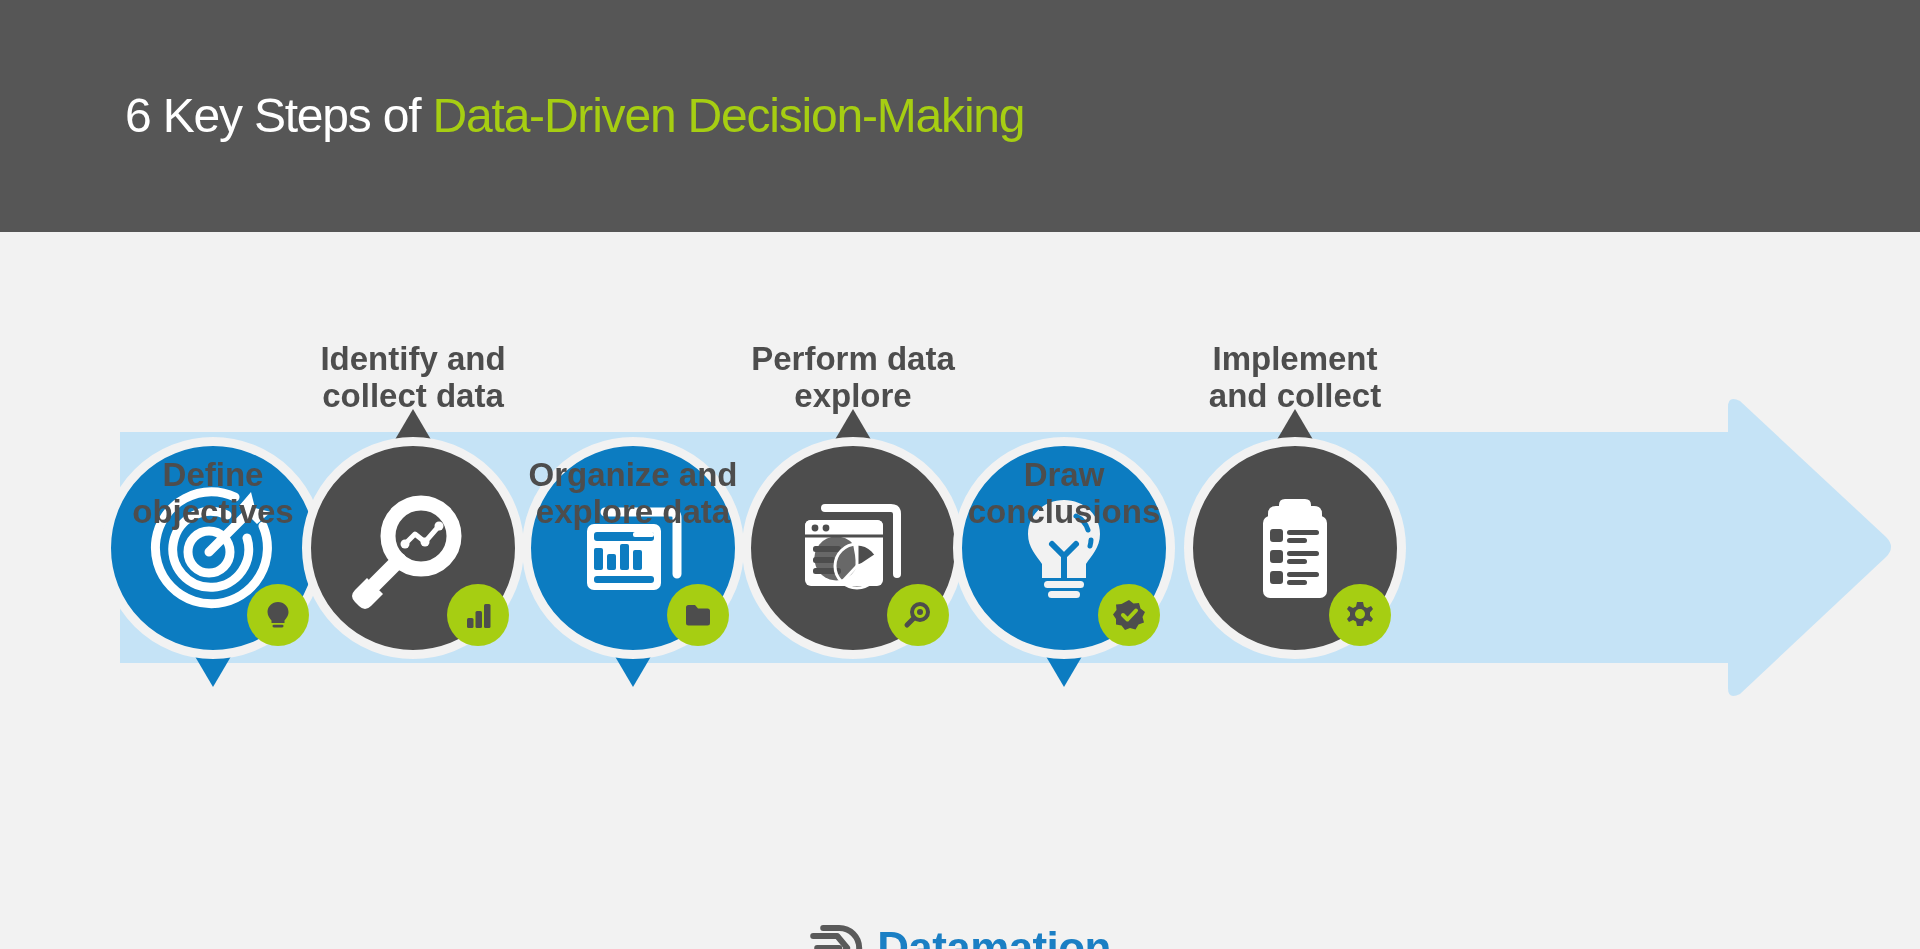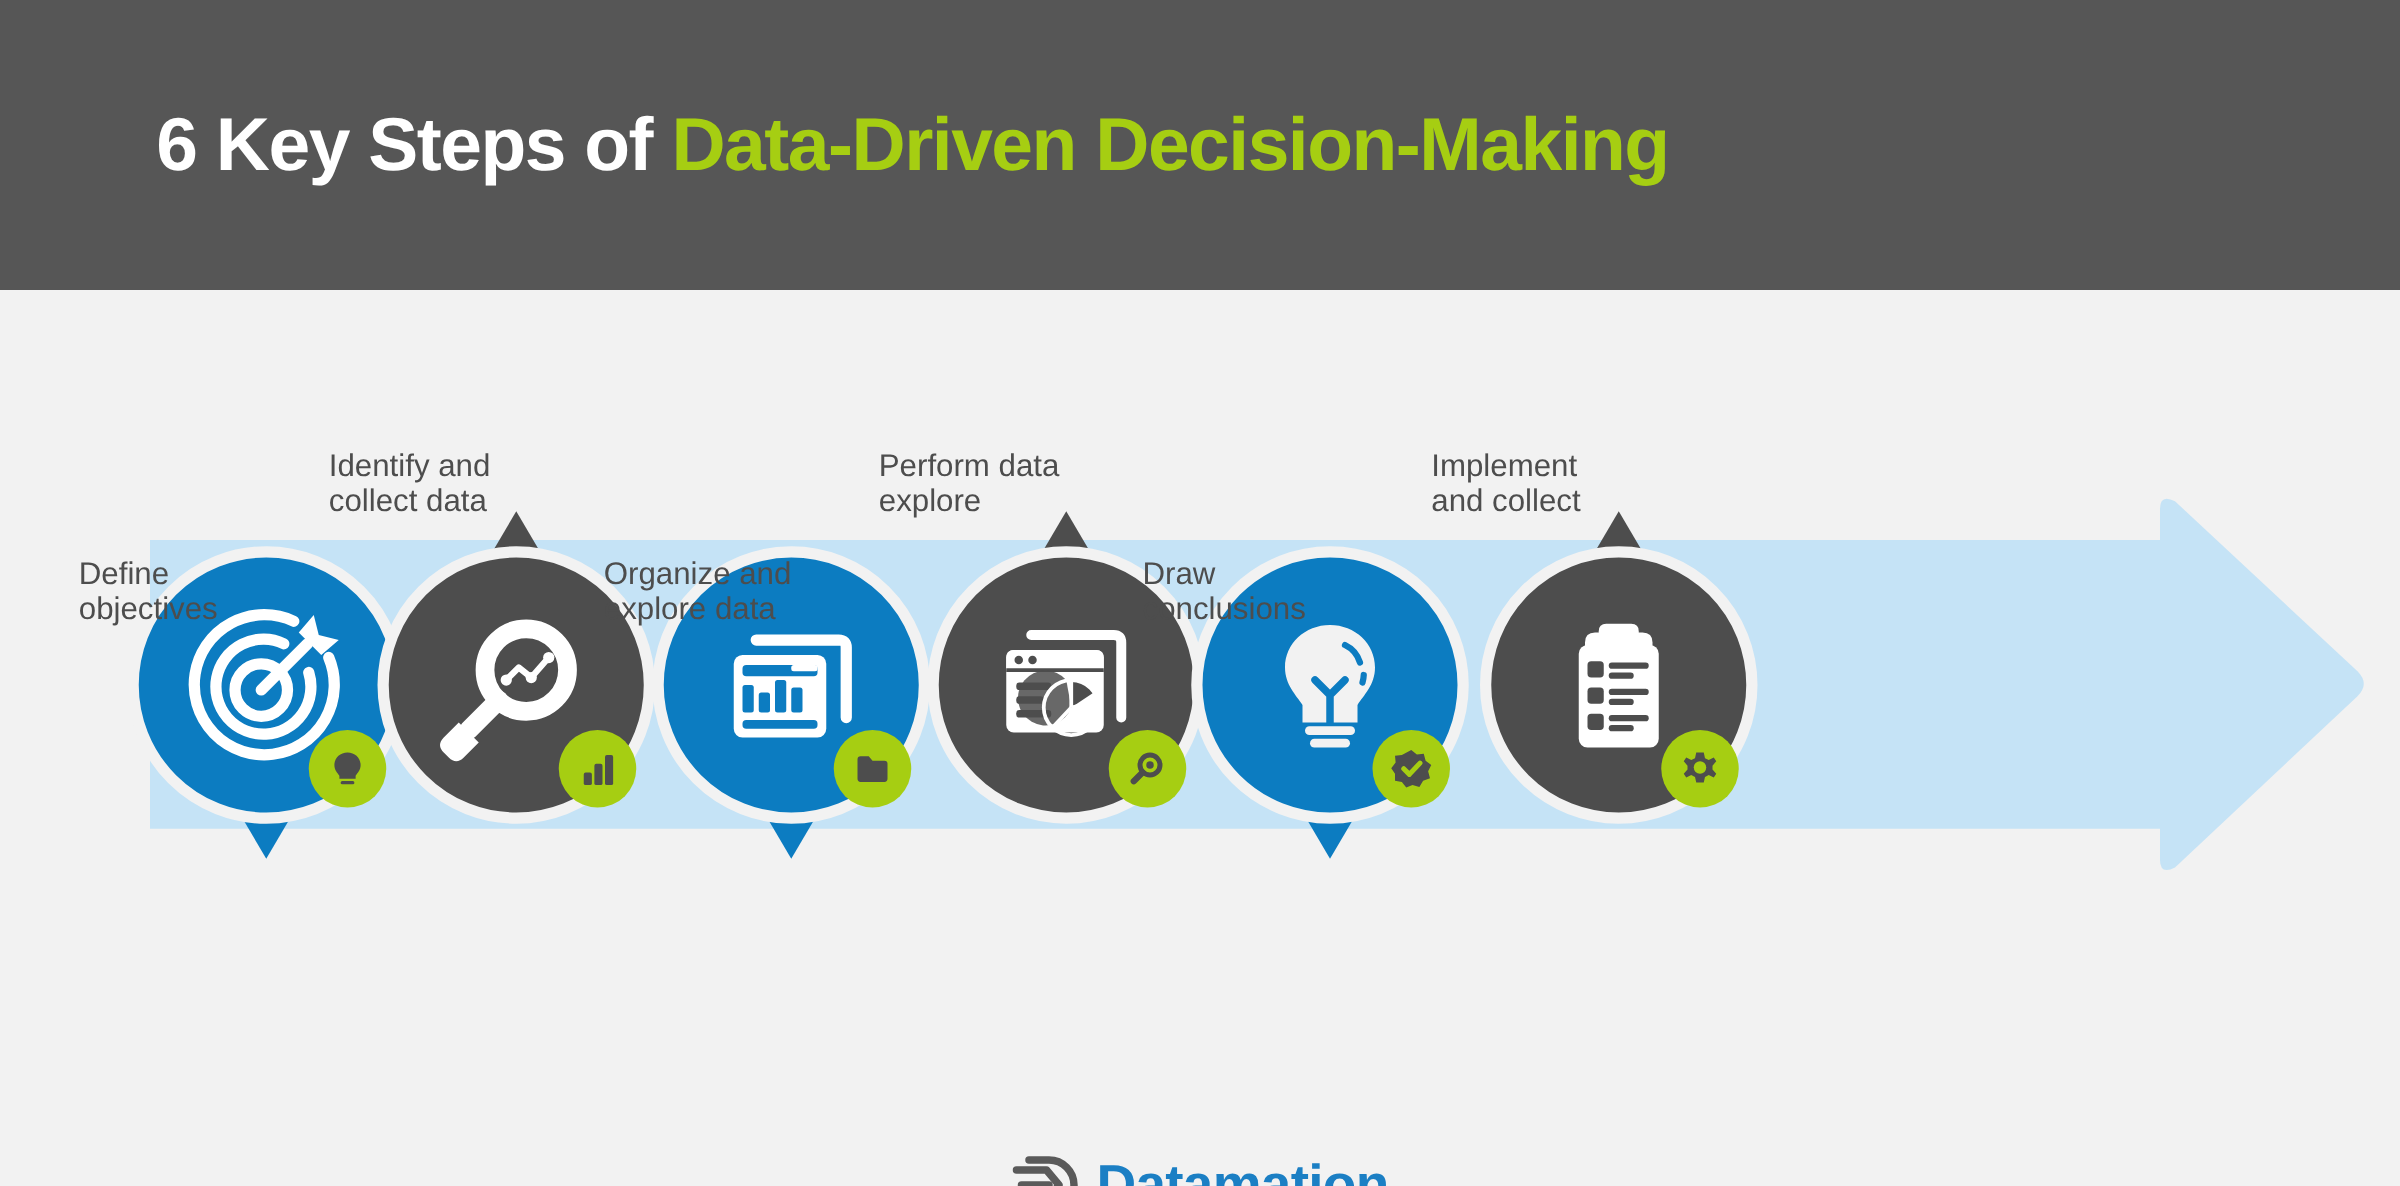--- a/index.html
+++ b/index.html
@@ -12,22 +12,22 @@
   }
 
   
   .header{
     position:absolute; left:0; top:0; width:1920px; height:232px;
     background:#565656;
     display:flex; align-items:center;
   }
   .header-title{
     margin-left:125px;
-    font-size:60px;
-    font-weight:bold;
+    font-size:48px;
+    font-weight:normal;
     letter-spacing:-1.2px;
     white-space:nowrap;
     line-height:1;
   }
   .title-white{ color:#ffffff; }
   .title-green{ color:#a6ce12; }
 
   
   .stage{
     position:absolute; left:0; top:232px; width:1920px; height:717px;
@@ -83,28 +83,29 @@
   }
   .notch-down{
     bottom:-34px;
     border-top:34px solid #0c7cc1;
   }
 
   
   .label{
     position:absolute;
     width:300px; left:-20px;
-    text-align:left;
+    text-align:center;
     color:#4d4d4d;
-    font-size:25px;
+    font-size:33px;
     line-height:1.12;
     white-space:pre-line;
+    font-weight:bold;
   }
   .label-top{ bottom:100%; margin-bottom:22px; }
-  .label-bottom{ top:100%; margin-top:8px; }
+  .label-bottom{ top:100%; margin-top:20px; }
 
   
   .badge{
     position:absolute;
     width:62px;height:62px;
     border-radius:50%;
     background:#a6ce12;
     right:6px; bottom:4px;
     display:flex;align-items:center;justify-content:center;
   }

